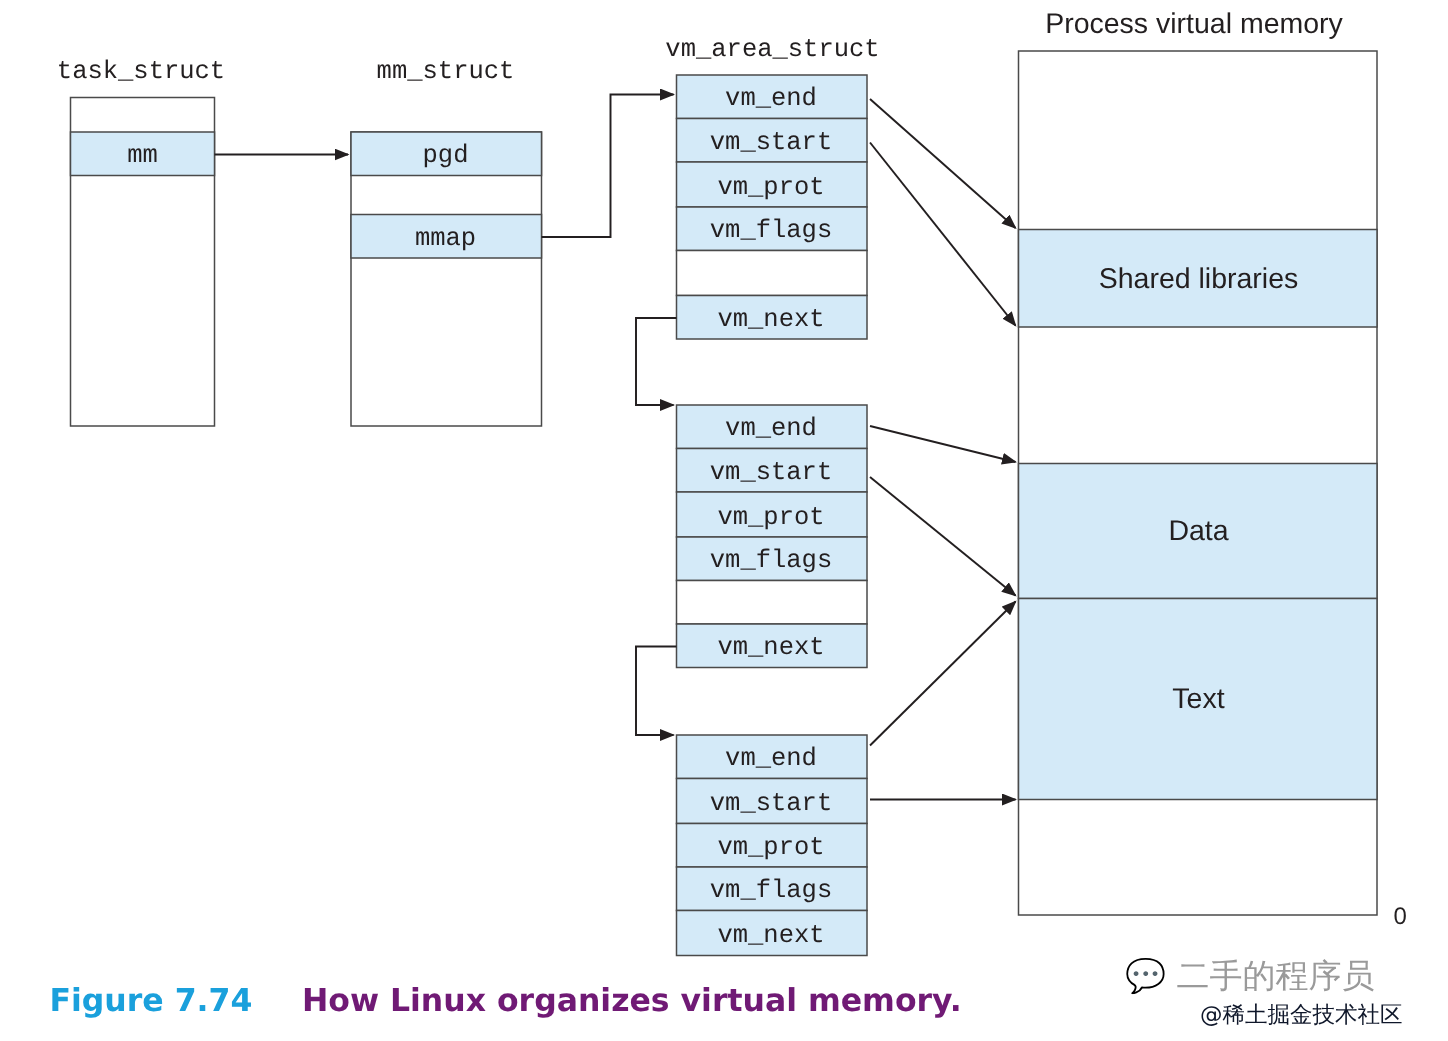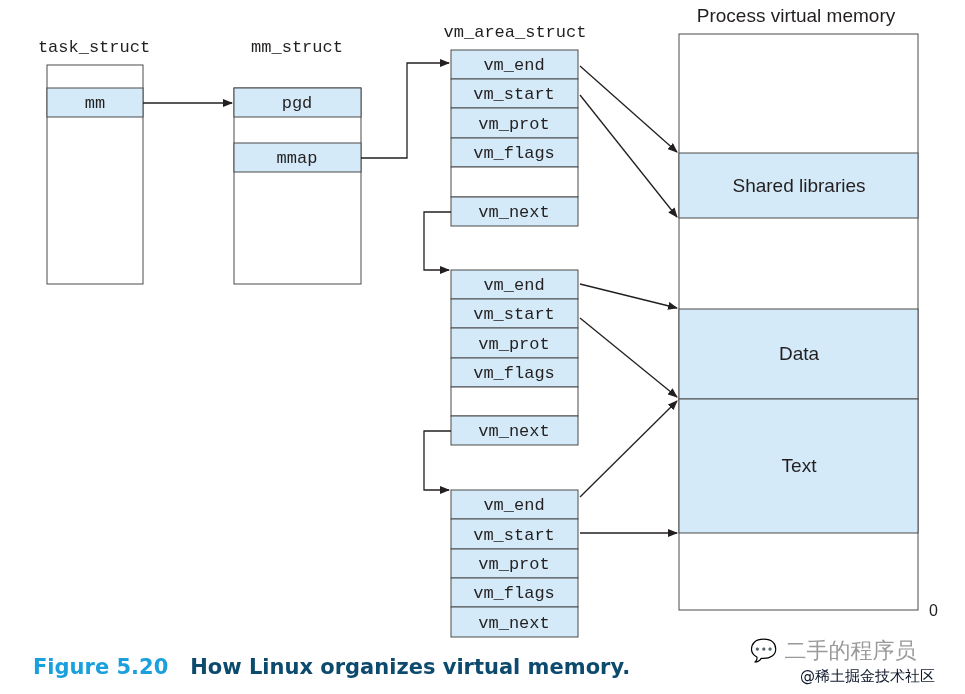--- a/index.html
+++ b/index.html
@@ -2,21 +2,21 @@
 <html><head>
 <meta charset="utf-8">
 <style>
   html, body { margin: 0; padding: 0; background: #ffffff; }
   body { width: 965px; height: 694px; position: relative; overflow: hidden; }
   svg#diagram { position: absolute; left: 0; top: 0; }
   .mono { font-family: "Liberation Mono", "DejaVu Sans Mono", monospace; font-size: 17px; fill: #231f20; }
   .sans { font-family: "Liberation Sans", "DejaVu Sans", sans-serif; fill: #231f20; }
   .caption { position: absolute; left: 33px; top: 655px; font-family: "DejaVu Sans", "Liberation Sans", sans-serif; font-weight: bold; font-size: 21px; white-space: nowrap; }
   .caption .fig { color: #1aa0dc; margin-right: 22px; }
-  .caption .txt { color: #0c4a6e; }
+  .caption .txt { color: #701a75; margin-left: 11px; }
   .wm1 { position: absolute; left: 750px; top: 636px; font-family: "DejaVu Sans", sans-serif; font-size: 22px; color: #9a9a9a; white-space: nowrap; text-align: right; }
   .wm2 { position: absolute; left: 800px; top: 667px; font-family: "DejaVu Sans", sans-serif; font-size: 15px; color: #0f172a; white-space: nowrap; }
 </style>
 </head>
 <body>
 
 <svg id="diagram" width="965" height="694" viewBox="0 0 965 694">
   <defs>
     <marker id="arr" markerWidth="10" markerHeight="8" refX="9" refY="4" orient="auto" markerUnits="userSpaceOnUse">
       <path d="M0,0 L10,4 L0,8 Z" fill="#231f20"></path>
@@ -102,17 +102,17 @@
     <line x1="580" y1="66" x2="677" y2="152" marker-end="url(#arr)"></line>
     <line x1="580" y1="95" x2="677" y2="217" marker-end="url(#arr)"></line>
     <line x1="580" y1="284" x2="677" y2="308" marker-end="url(#arr)"></line>
     <line x1="580" y1="318" x2="677" y2="397" marker-end="url(#arr)"></line>
     <line x1="580" y1="497" x2="677" y2="401" marker-end="url(#arr)"></line>
     <line x1="580" y1="533" x2="677" y2="533" marker-end="url(#arr)"></line>
   </g>
 </svg>
 
 <div class="caption">
-  <span class="fig">Figure 5.20</span><span class="txt">How Linux organizes virtual memory.</span>
+  <span class="fig">Figure 7.74</span><span class="txt">How Linux organizes virtual memory.</span>
 </div>
 
 <div class="wm1"><span>💬</span> <span>二手的程序员</span></div>
 <div class="wm2">@稀土掘金技术社区</div>
 
 </body></html>

